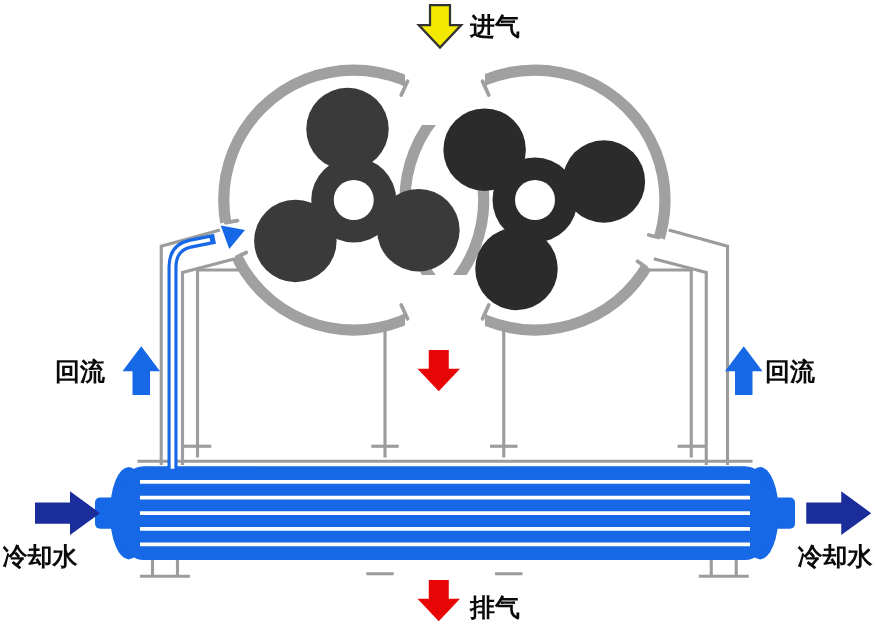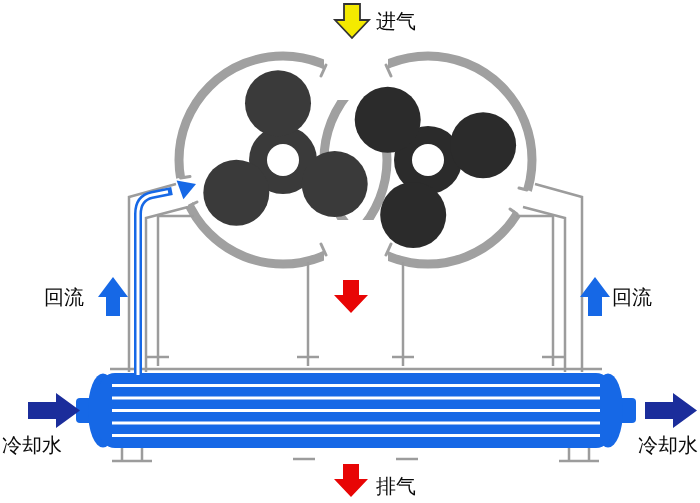--- a/index.html
+++ b/index.html
@@ -2,20 +2,21 @@
 <html><head>
 <meta charset="utf-8">
 <style>
   html,body { margin:0; padding:0; background:#fff; }
   .canvas {
     position:relative;
     width:700px; height:503px;
     background:#ffffff;
     font-family:"DejaVu Sans","Liberation Sans",sans-serif;
     overflow:hidden;
+    font-weight:bold;
   }
   svg { display:block; }
   text {
     font-family:"DejaVu Sans","Liberation Sans",sans-serif;
     font-size:20px;
     fill:#0a0a0a;
   }
 </style>
 </head>
 <body>

